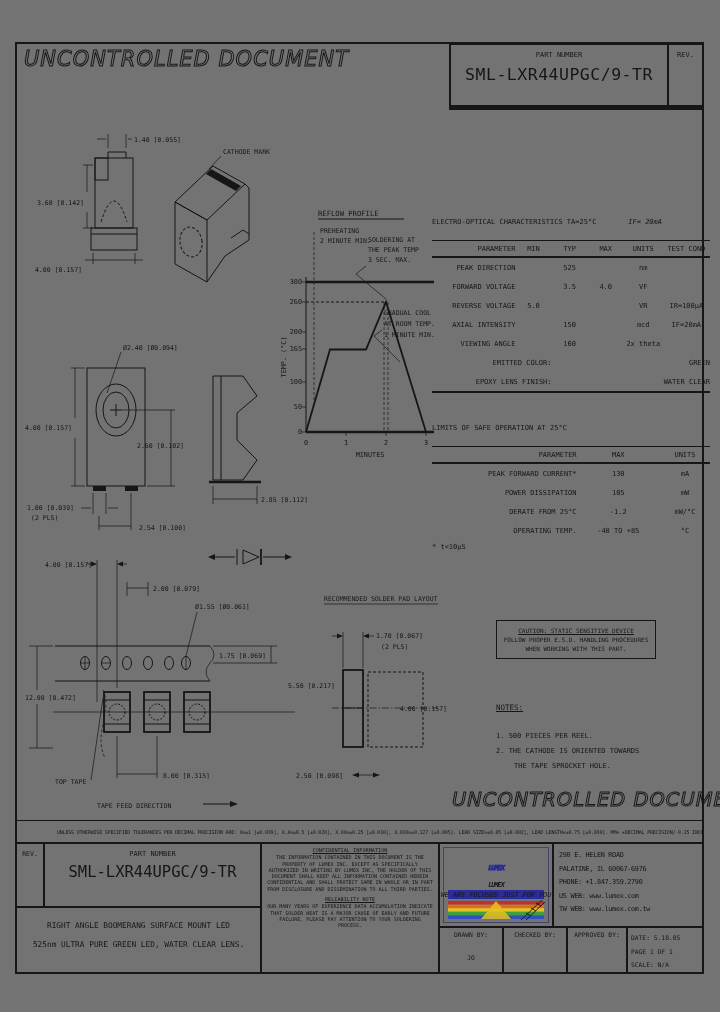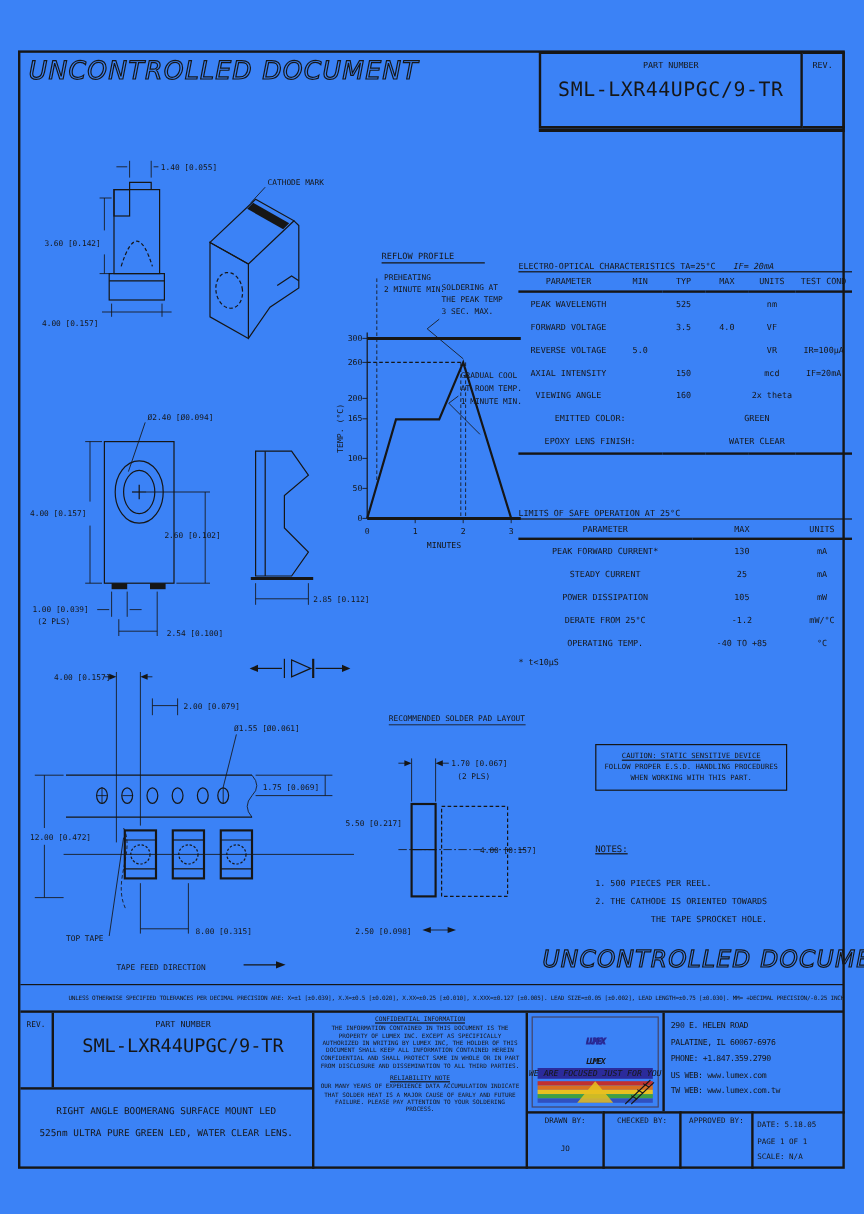--- a/index.html
+++ b/index.html
@@ -1,17 +1,17 @@
 <!DOCTYPE html>
 <html><head>
 <meta charset="utf-8">
 <style>
   * { box-sizing: border-box; margin: 0; padding: 0; }
   html,body { background:#FBFBE8; }
-  .sheet { position:relative; width:720px; height:1012px; background:#3b82f6;
+  .sheet { position:relative; width:720px; height:1012px; background:#737373;
            font-family:"DejaVu Sans Mono","Liberation Mono",monospace; color:#161616; overflow:hidden; }
   .frame { position:absolute; left:15px; top:42px; width:689px; height:932px; border:2px solid #161616; }
   .wm { position:absolute; font-family:"DejaVu Sans","Liberation Sans",sans-serif; font-style:italic;
         font-size:21px; letter-spacing:1px; color:transparent; -webkit-text-stroke:1px #161616; white-space:nowrap; }
   @supports not (-webkit-text-stroke:1px #000) { .wm { color:#161616; } }
   .pn-box { position:absolute; left:449px; top:43px; width:220px; height:64px; border:2px solid #161616; text-align:center; }
   .rev-box { position:absolute; left:669px; top:43px; width:35px; height:64px; border:2px solid #161616; border-left:none; text-align:center; }
   .lbl7 { font-size:7px; }
   .pn-val { font-size:16.5px; margin-top:6px; letter-spacing:0.5px; }
   .pn-underline { position:absolute; left:449px; top:107px; width:255px; height:3px; background:#161616; }
@@ -21,33 +21,33 @@
   svg text.ttl { font-size:7.2px; }
   .ln { stroke:#161616; stroke-width:1; fill:none; }
   .thin { stroke-width:0.7; }
   .th2 { stroke-width:1.8; }
   .thk { stroke-width:2.5; }
   .dash { stroke-dasharray:3 2; }
   .dashf { stroke-dasharray:2 1.5; }
   .dashdot { stroke-dasharray:7 2 1.5 2; }
   .fillink { fill:#161616; stroke:none; }
   .tbl { position:absolute; font-size:7px; }
-  .tbl-title { border-bottom:1.5px solid #161616; padding-bottom:0; display:flex; justify-content:space-between; white-space:nowrap; }
+  .tbl-title { border-bottom:1.5px solid #161616; padding-bottom:14px; display:flex; justify-content:space-between; white-space:nowrap; }
   .tbl table { width:100%; border-collapse:collapse; }
   .tbl td { font-size:7px; text-align:center; padding:5.5px 0; white-space:nowrap; }
-  .tbl td.l { text-align:center; }
+  .tbl td.l { text-align:right; }
   .tbl tr.hd td { border-bottom:2.5px solid #161616; padding:3.5px 0; }
   .tbl tr.last td { border-bottom:2px solid #161616; }
   .foot { font-size:7px; padding-top:3px; }
   .caution { position:absolute; left:496px; top:620px; width:160px; border:1.5px solid #161616;
              font-size:6px; line-height:9px; text-align:center; padding:5px 2px; }
   .caution .u { text-decoration:underline; }
   .notes { position:absolute; left:496px; top:700px; font-size:7px; line-height:15px; }
   .notes .hdg { text-decoration:underline; font-size:7.5px; margin-bottom:14px; }
-  .notes .ind { margin-left:18px;text-align:right; }
+  .notes .ind { margin-left:18px; }
   .tol { position:absolute; left:17px; top:820px; width:686px; height:24px; border-top:1.5px solid #161616;
          border-bottom:2.5px solid #161616; font-size:5px; letter-spacing:-0.2px; display:flex; align-items:center;
          white-space:nowrap; overflow:hidden; padding-left:40px; }
   .cell { position:absolute; }
   .tb-rev   { left:17px; top:844px; width:28px; height:62px; border-right:2px solid #161616; text-align:center; font-size:6.5px; padding-top:6px; }
   .tb-pn    { left:45px; top:844px; width:215px; height:62px; text-align:center; }
   .tb-desc  { left:17px; top:906px; width:243px; height:68px; border-top:2px solid #161616; text-align:center; font-size:7.8px; }
   .tb-conf  { left:260px; top:844px; width:180px; height:130px; border-left:2px solid #161616; border-right:2px solid #161616;
               font-size:5px; line-height:6.3px; text-align:center; padding:3px 4px; }
   .tb-conf .u { text-decoration:underline; font-size:5.2px; display:block; margin-bottom:1px; }
@@ -315,42 +315,42 @@
     <text class="dim" x="88" y="50">1.70 [0.067]</text>
     <text class="dim" x="93" y="61">(2 PLS)</text>
     <text class="dim" x="0" y="100">5.50 [0.217]</text>
     <text class="dim" x="112" y="123">4.00 [0.157]</text>
     <text class="dim" x="8" y="190">2.50 [0.098]</text>
   </svg>
 
   <div class="tbl" style="left:432px; top:218px; width:278px;">
     <div class="tbl-title">
       <span>ELECTRO-OPTICAL CHARACTERISTICS TA=25°C</span>
-      <span style="margin-right:65px;font-style:italic;">IF= 20mA</span>
+      <span style="margin-right:48px;font-style:italic;">IF= 20mA</span>
     </div>
     <table>
       <colgroup>
           <col style="width:30%">
           <col style="width:13%">
           <col style="width:13%">
           <col style="width:13%">
           <col style="width:14%">
           <col style="width:17%">
         </colgroup>
       <tbody>
       <tr class="hd">
         <td class="l">PARAMETER</td>
         <td>MIN</td>
         <td>TYP</td>
         <td>MAX</td>
         <td>UNITS</td>
         <td>TEST COND</td>
       </tr>
       <tr>
-        <td class="l">PEAK WAVELENGTH</td>
+        <td class="l">PEAK DIRECTION</td>
         <td></td>
         <td>525</td>
         <td></td>
         <td>nm</td>
         <td></td>
       </tr>
       <tr>
         <td class="l">FORWARD VOLTAGE</td>
         <td></td>
         <td>3.5</td>
@@ -406,25 +406,20 @@
         </colgroup>
       <tbody>
       <tr class="hd">
         <td class="l">PARAMETER</td>
         <td>MAX</td>
         <td>UNITS</td>
       </tr>
       <tr>
         <td class="l">PEAK FORWARD CURRENT*</td>
         <td>130</td>
-        <td>mA</td>
-      </tr>
-      <tr>
-        <td class="l">STEADY CURRENT</td>
-        <td>25</td>
         <td>mA</td>
       </tr>
       <tr>
         <td class="l">POWER DISSIPATION</td>
         <td>105</td>
         <td>mW</td>
       </tr>
       <tr>
         <td class="l">DERATE FROM 25°C</td>
         <td>-1.2</td>

